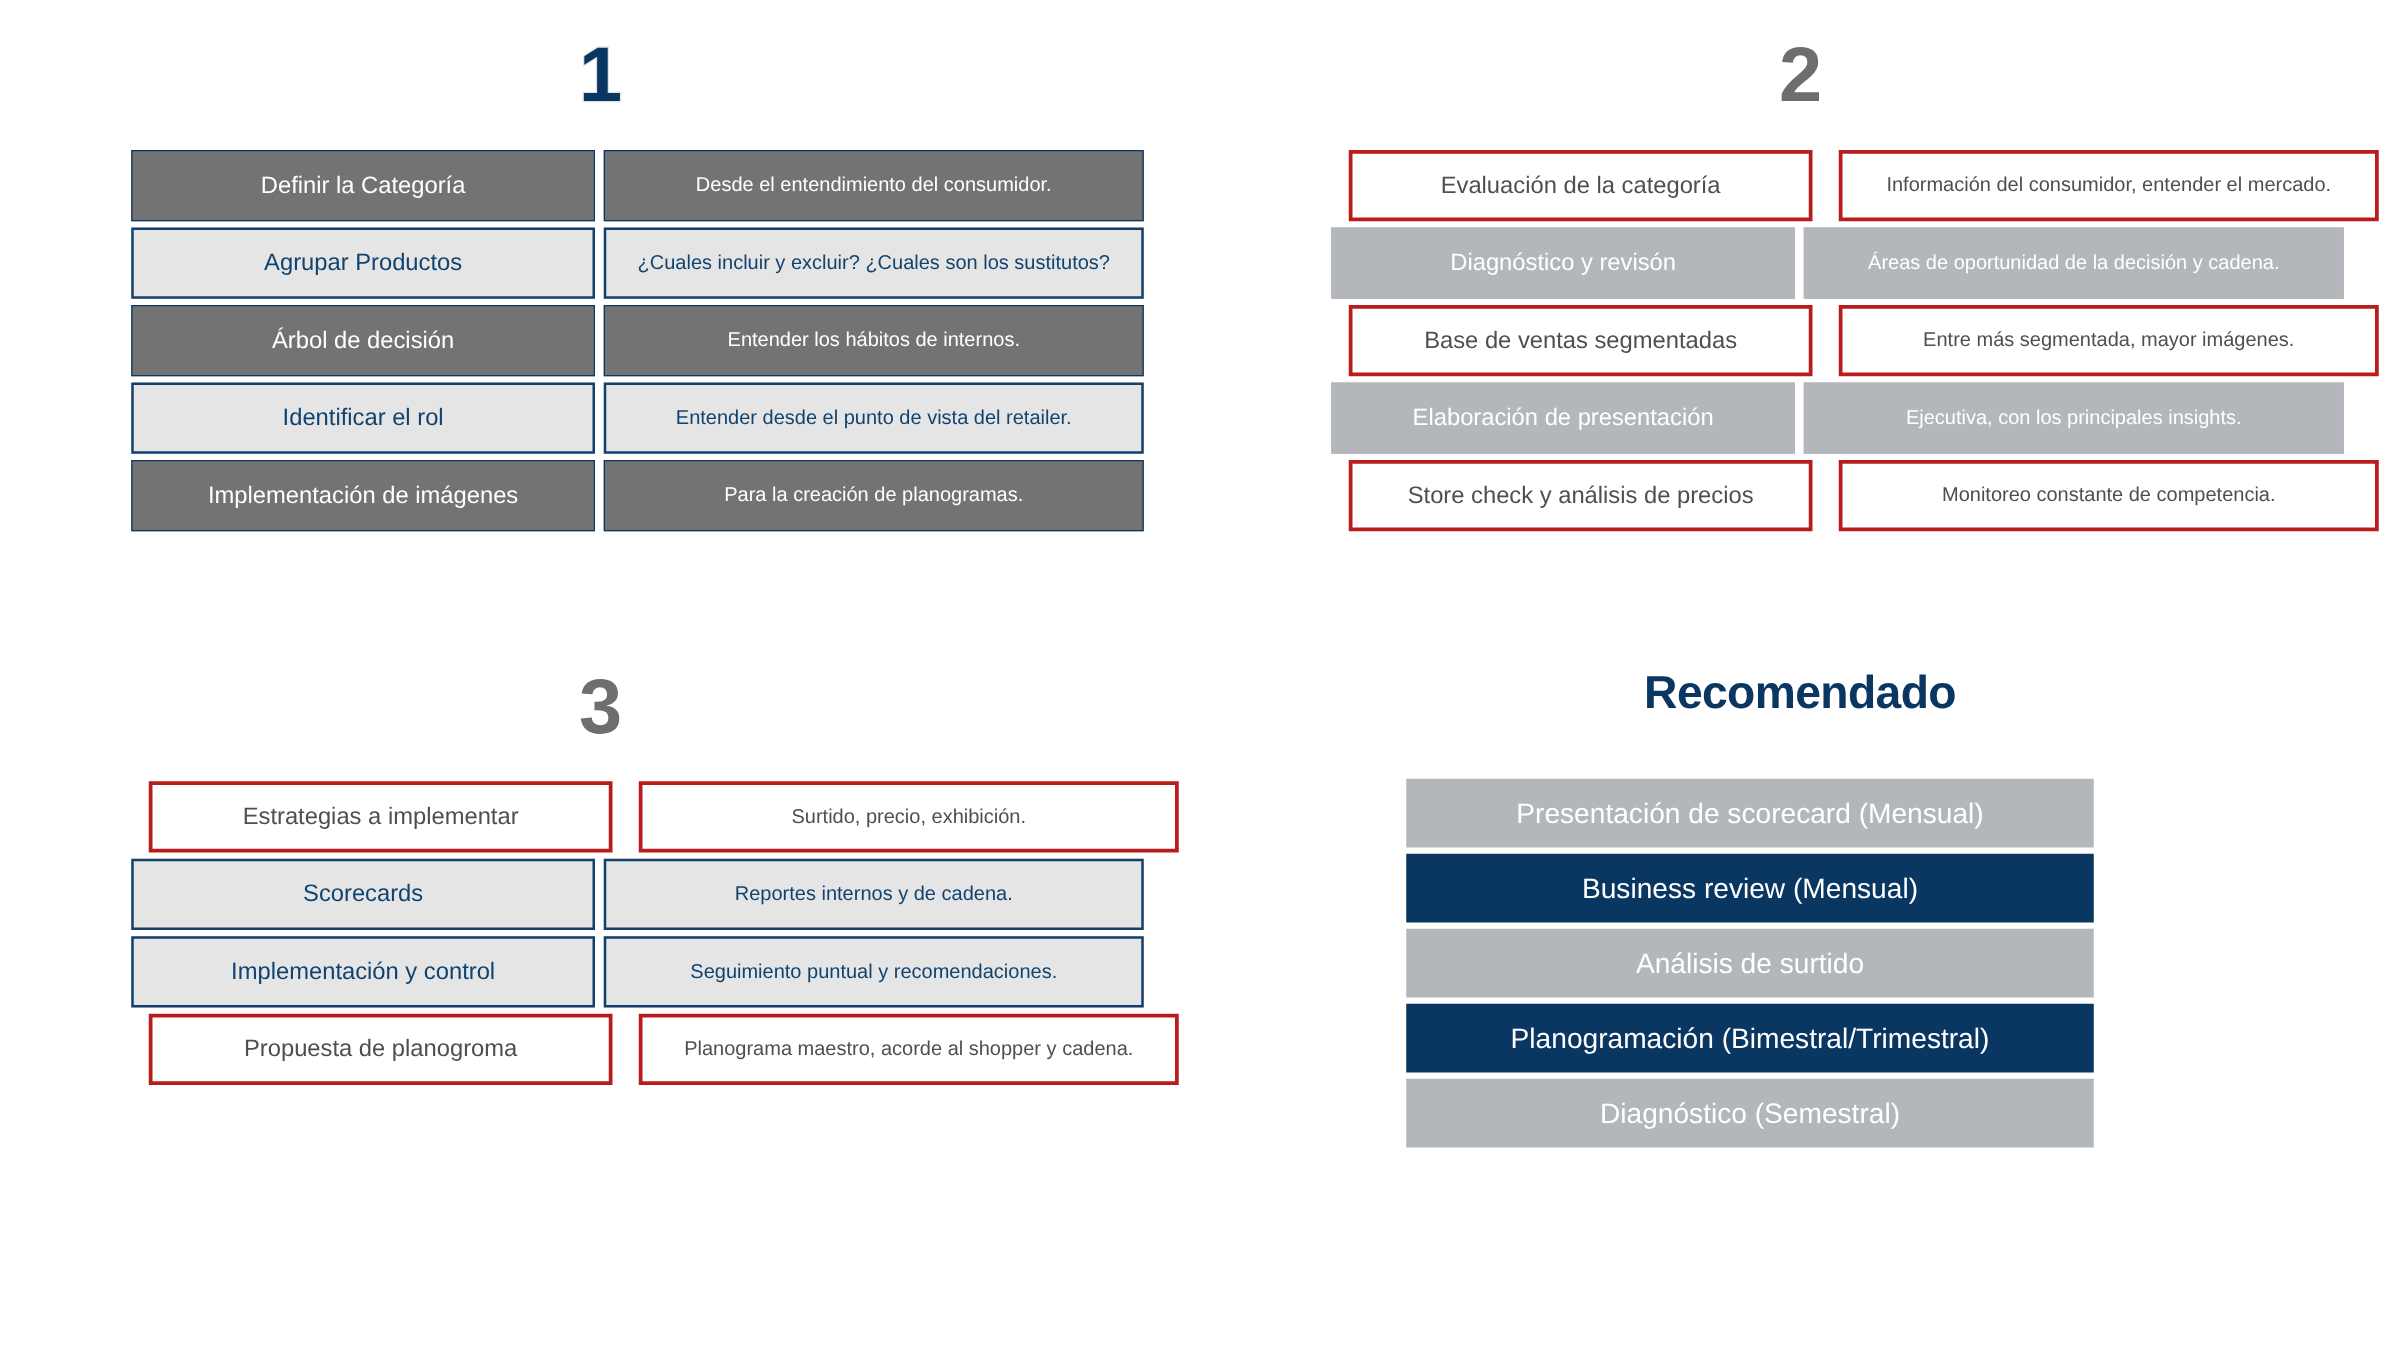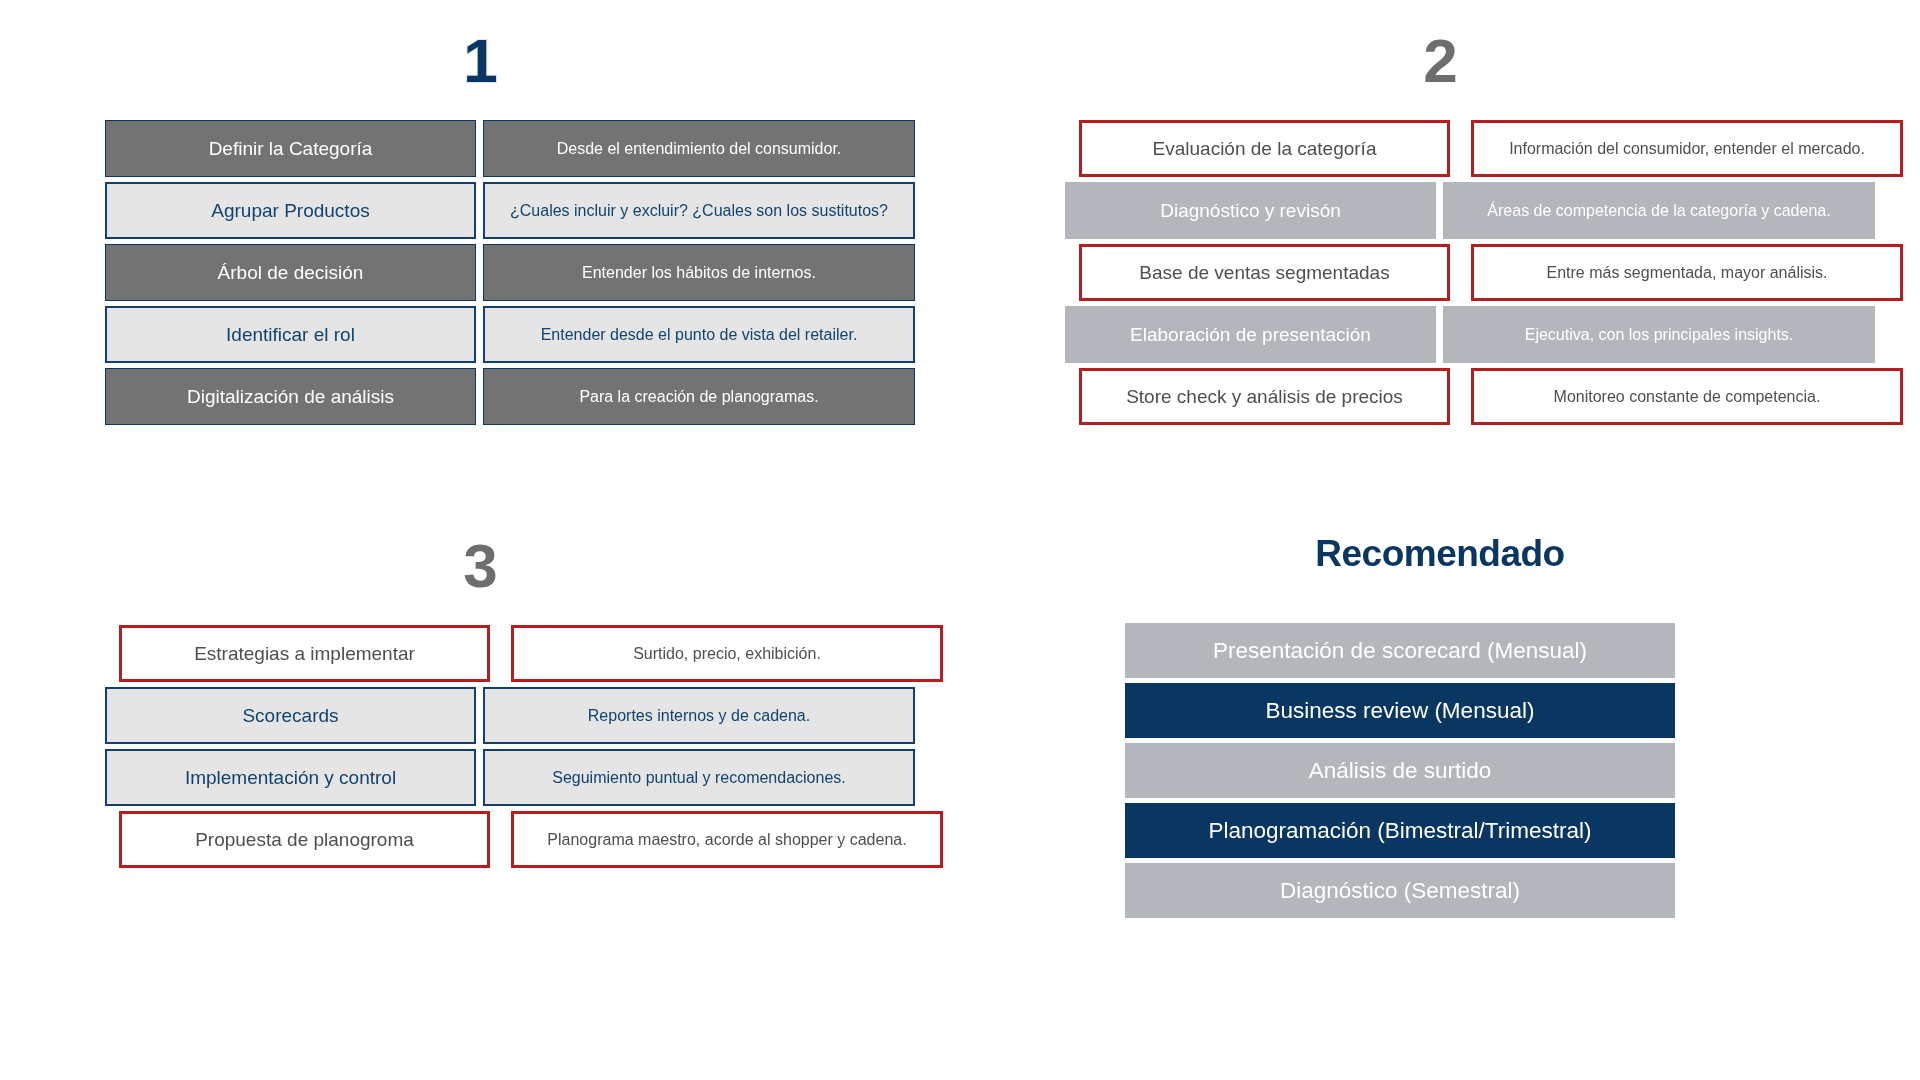--- a/index.html
+++ b/index.html
@@ -153,40 +153,40 @@
       </div>
       <div class="row">
         <div class="cell left v-navy-fill">Árbol de decisión</div>
         <div class="cell right v-navy-fill">Entender los hábitos de internos.</div>
       </div>
       <div class="row">
         <div class="cell left v-navy-outline">Identificar el rol</div>
         <div class="cell right v-navy-outline">Entender desde el punto de vista del retailer.</div>
       </div>
       <div class="row">
-        <div class="cell left v-navy-fill">Digitalización de análisis</div>
+        <div class="cell left v-navy-fill">Implementación de imágenes</div>
         <div class="cell right v-navy-fill">Para la creación de planogramas.</div>
       </div>
     </div>
   </section>
 
   <section class="quadrant" id="q2">
     <div class="step-number gray">2</div>
     <div class="rows">
       <div class="row">
         <div class="cell left v-gray-outline">Evaluación de la categoría</div>
         <div class="cell right v-gray-outline">Información del consumidor, entender el mercado.</div>
       </div>
       <div class="row">
         <div class="cell left v-gray-fill">Diagnóstico y revisón</div>
-        <div class="cell right v-gray-fill">Áreas de competencia de la categoría y cadena.</div>
+        <div class="cell right v-gray-fill">Áreas de oportunidad de la decisión y cadena.</div>
       </div>
       <div class="row">
         <div class="cell left v-gray-outline">Base de ventas segmentadas</div>
-        <div class="cell right v-gray-outline">Entre más segmentada, mayor análisis.</div>
+        <div class="cell right v-gray-outline">Entre más segmentada, mayor imágenes.</div>
       </div>
       <div class="row">
         <div class="cell left v-gray-fill">Elaboración de presentación</div>
         <div class="cell right v-gray-fill">Ejecutiva, con los principales insights.</div>
       </div>
       <div class="row">
         <div class="cell left v-gray-outline">Store check y análisis de precios</div>
         <div class="cell right v-gray-outline">Monitoreo constante de competencia.</div>
       </div>
     </div>

